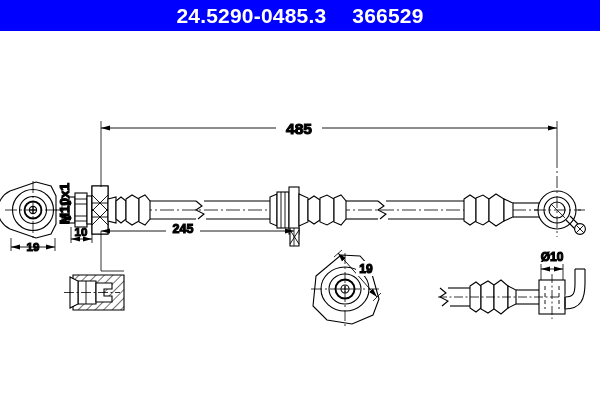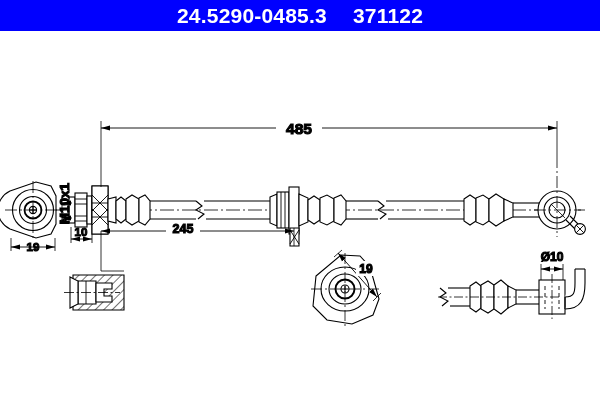--- a/index.html
+++ b/index.html
@@ -27,21 +27,21 @@
   }
 </style>
 </head>
 <body>
 
 <div id="root">
 
   <div id="header">
     <div class="titlewrap">
       <span class="t">24.5290-0485.3</span>
-      <span class="t">371122</span>
+      <span class="t">366529</span>
     </div>
   </div>
 
   <div id="drawing">
     <svg width="600" height="369" viewBox="0 0 600 369">
       <defs>
         <pattern id="hatch" width="6" height="6" patternTransform="rotate(45)" patternUnits="userSpaceOnUse">
           <line x1="0" y1="0" x2="0" y2="6" stroke="#000" stroke-width="1.1"></line>
         </pattern>
         <marker id="arrL" markerWidth="10" markerHeight="8" refX="9" refY="4" orient="auto" markerUnits="userSpaceOnUse">

